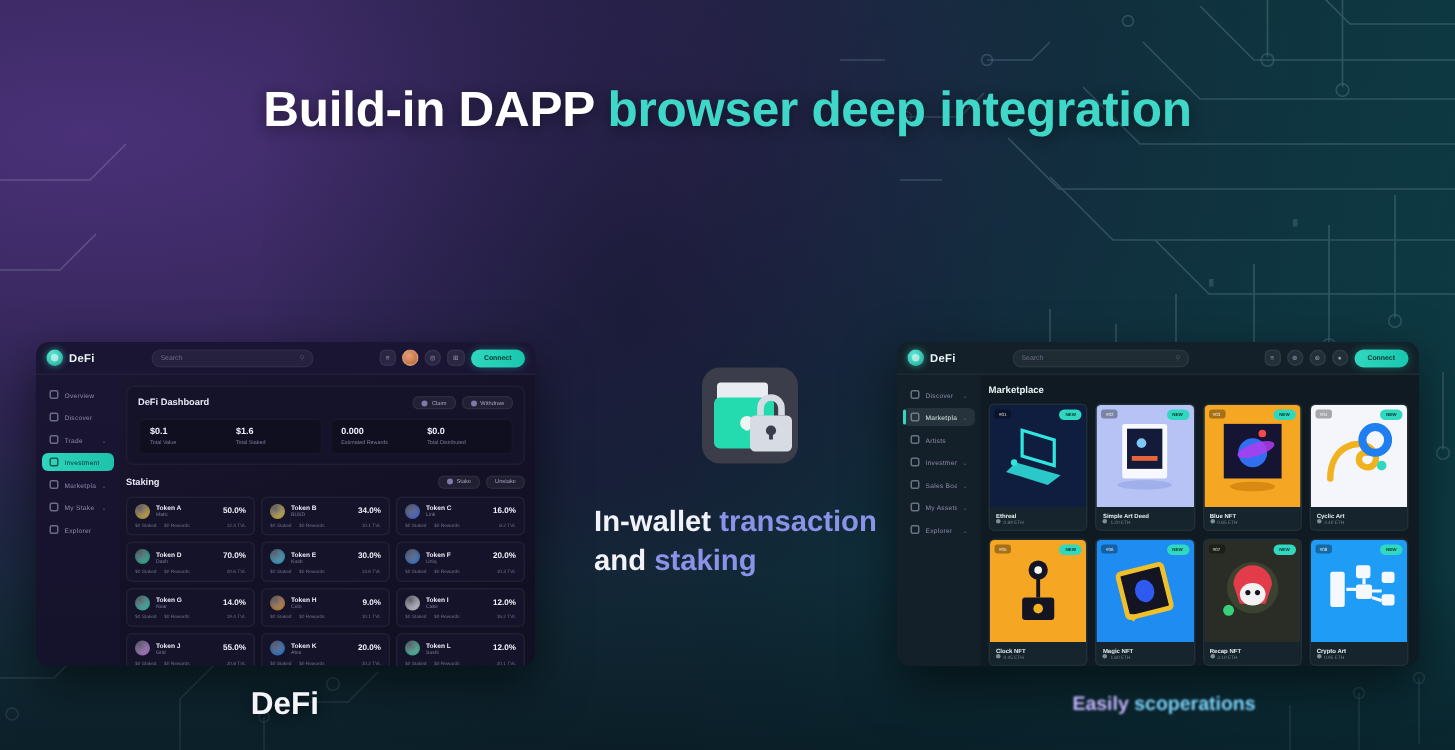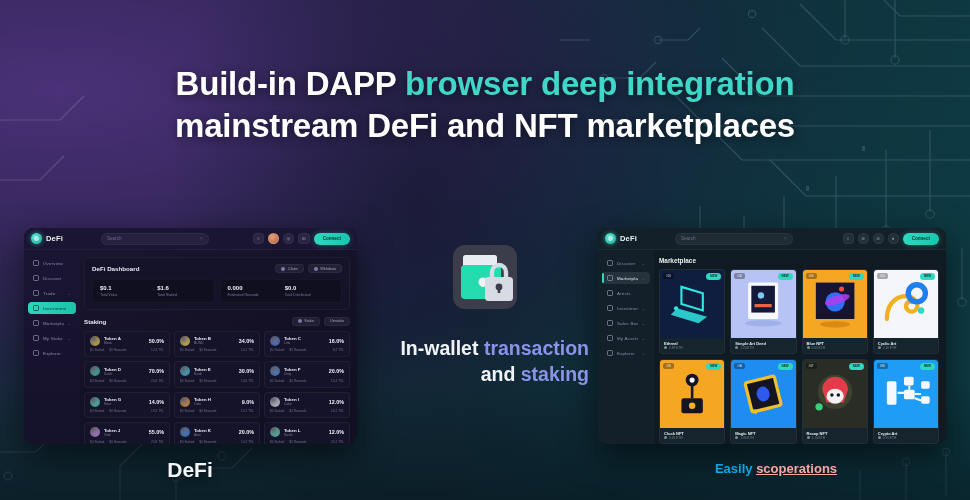--- a/index.html
+++ b/index.html
@@ -31,21 +31,20 @@
   }
   #circuit { position: absolute; inset: 0; opacity: 0.62; }
   #circuit-left { position: absolute; inset: 0; opacity: 0.20; }
 
   
   .headline {
     position: absolute; top: 52px; left: 0; width: 100%;
     text-align: center; z-index: 5;
     line-height: 1.28;
     text-shadow: 0 2px 10px rgba(0,0,0,0.45);
-    margin-top: 11px;
   }
   .hl-line { font-size: 33px; font-weight: bold; letter-spacing: -0.2px; }
   .w-white { color: #ffffff; }
   .w-teal  { color: #3fd8c8; }
 
   
   .panel {
     position: absolute;
     background: #161427;
     border-radius: 9px;
@@ -214,22 +213,22 @@
     font-size: 3px; color: #06322c; font-weight: bold;
     display: flex; align-items: center; filter: blur(0.35px);
   }
   .nft-foot { flex: 0 0 15px; padding: 2.5px 4px; background: #16242e; }
   .nft-name { font-size: 4px; font-weight: bold; color: #e3eeed; filter: blur(0.4px); }
   .nft-price { font-size: 3.2px; color: #72848c; filter: blur(0.4px); display: flex; align-items: center; gap: 2px; }
   .nft-price .pdot { width: 3px; height: 3px; border-radius: 50%; background: #7c8f97; }
 
   
   .center {
-    position: absolute; left: 381px; top: 243px; width: 208px;
-    text-align: right; z-index: 6;
+    position: absolute; left: 396px; top: 243px; width: 208px;
+    text-align: left; z-index: 6;
   }
   .wallet-icon {
     width: 88px; height: 78px; margin: 0 auto 14px;
     position: relative;
   }
   .center-cap { font-size: 19.5px; font-weight: bold; line-height: 1.35; }
   .cc-white { color: #f2f3f8; }
   .cc-blue  { color: #8b93e8; }
   .cta-pill {
     margin: 14px auto 0; width: 100px; height: 30px; border-radius: 15px;
@@ -240,22 +239,22 @@
     filter: blur(0.35px);
   }
 
   
   .bcap { position: absolute; text-align: center; z-index: 6; }
   #cap-defi { left: 100px; top: 458px; width: 180px; }
   #cap-nft  { left: 686px; top: 458px; width: 180px; }
   .bcap-title { font-size: 21px; font-weight: bold; color: #f4f5f8; text-shadow: 0 2px 8px rgba(0,0,0,0.5); }
   .bcap-sub { font-size: 13px; margin-top: 3px; filter: blur(0.6px); font-weight: bold; }
   #cap-defi .bcap-sub { color: #cfd2e4; }
-  #cap-nft  .bcap-sub .s1 { color: #0ea5e9; }
-  #cap-nft  .bcap-sub .s2 { color: #fca5a5; text-decoration: underline; }
+  #cap-nft  .bcap-sub .s1 { color: #c4b5fd; }
+  #cap-nft  .bcap-sub .s2 { color: #7dd3fc; }
 </style>
 </head>
 <body>
 
 <div id="bg">
   <div class="bg-base"></div>
   <div class="bg-teal-right"></div>
   <div class="bg-dark-mid"></div>
 
   <svg id="circuit" viewBox="0 0 970 500" preserveAspectRatio="none">
@@ -324,21 +323,20 @@
     </g>
   </svg>
 
   <div class="bg-bottomshade"></div>
 </div>
 
 <div class="headline">
   <div class="hl-line">
     <span class="w-white">Build-in DAPP </span><span class="w-teal">browser deep integration</span>
   </div>
-  <div class="hl-line w-white">mainstream DeFi and NFT marketplaces</div>
 </div>
 
 <div class="panel" id="panel-defi">
   <div class="panel-topbar">
     <div class="brand">
       <span class="brand-dot"></span>
       <span class="brand-name">DeFi</span>
     </div>
     <div class="searchbar">
       <span>Search</span>

